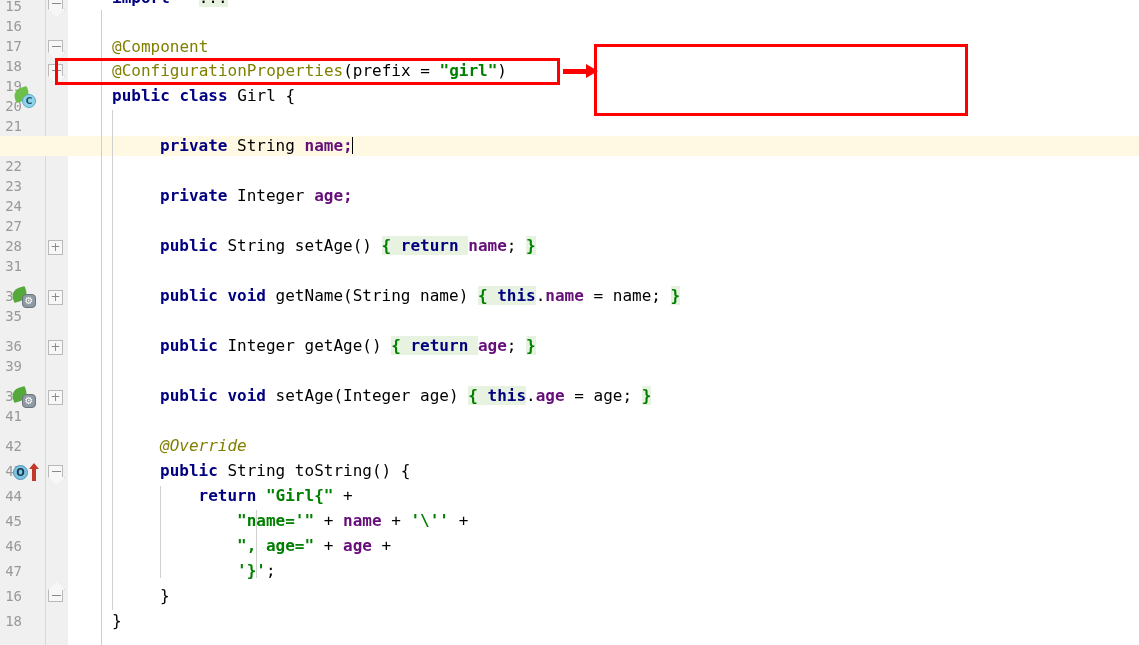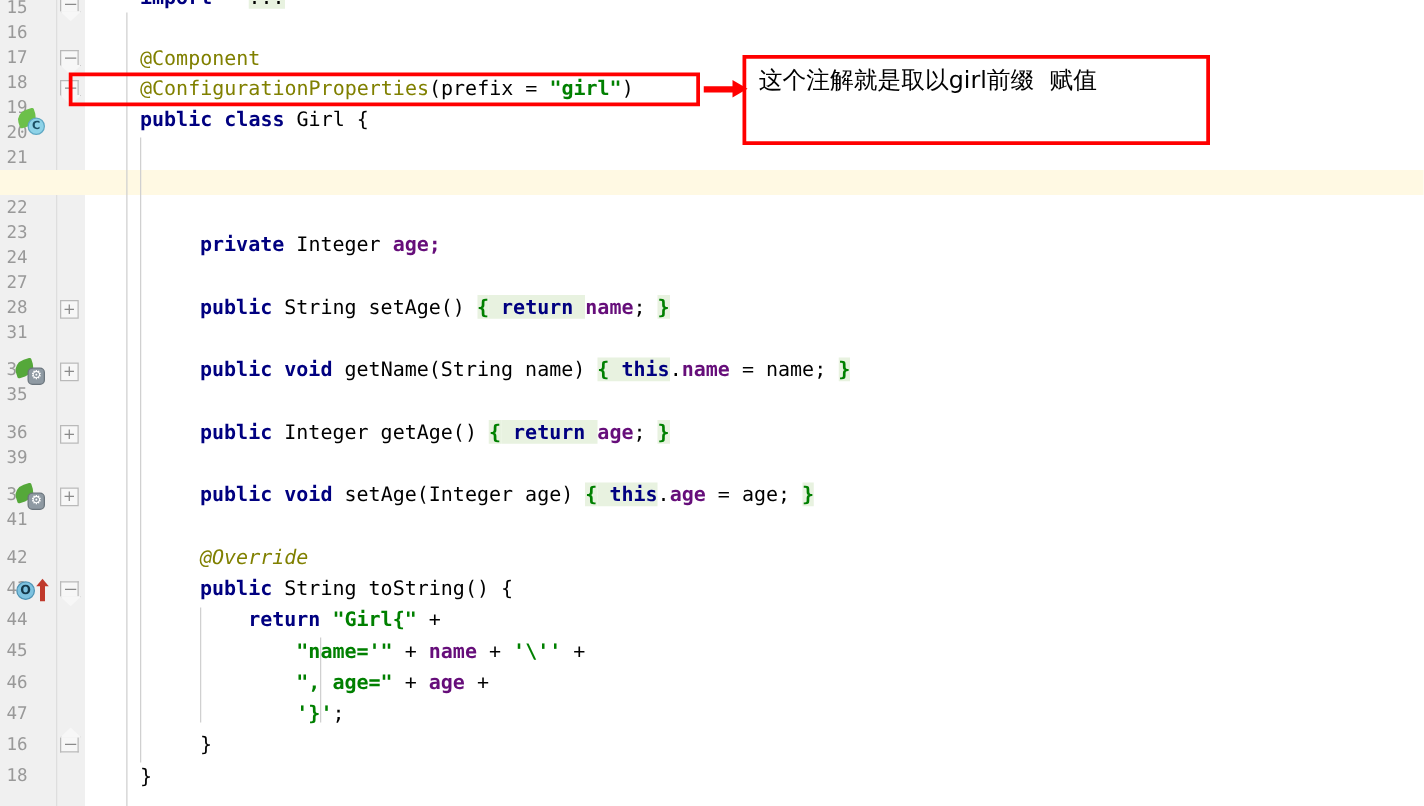--- a/index.html
+++ b/index.html
@@ -362,20 +362,21 @@
     <div class="indent-guide" style="left:188px; top:510px; height:68px;"></div>
 
     <div class="line" style="top:-12px; left:44px;"><span class="kw">import</span><span class="plain">   </span><span class="brace-h">...</span></div>
 
     <div class="line" style="top:37px; left:44px;"><span class="anno">@Component</span></div>
 
     <div class="line" style="top:61px; left:44px;"><span class="anno">@ConfigurationProperties</span><span class="plain">(</span><span class="plain">prefix</span><span class="plain"> = </span><span class="str">"girl"</span><span class="plain">)</span></div>
 
     <div class="line" style="top:86px; left:44px;"><span class="kw">public</span><span class="plain"> </span><span class="kw">class</span><span class="plain"> Girl {</span></div>
 
+    <div class="line" style="top:136px; left:92px;"><span class="kw">private</span><span class="plain"> String </span><span class="field">name</span><span class="field">;</span><span class="caret"></span></div>
 
     <div class="line" style="top:186px; left:92px;"><span class="kw">private</span><span class="plain"> Integer </span><span class="field">age</span><span class="field">;</span></div>
 
     <div class="line" style="top:236px; left:92px;"><span class="kw">public</span><span class="plain"> String setAge() </span><span class="str brace-h">{</span><span class="kw brace-h"> return </span><span class="field">name</span><span class="plain">; </span><span class="str brace-h">}</span></div>
 
     <div class="line" style="top:286px; left:92px;"><span class="kw">public</span><span class="kw"> void</span><span class="plain"> getName(String name) </span><span class="str brace-h">{</span><span class="kw brace-h"> this</span><span class="plain">.</span><span class="field">name</span><span class="plain"> = name; </span><span class="str brace-h">}</span></div>
 
     <div class="line" style="top:336px; left:92px;"><span class="kw">public</span><span class="plain"> Integer getAge() </span><span class="str brace-h">{</span><span class="kw brace-h"> return </span><span class="field">age</span><span class="plain">; </span><span class="str brace-h">}</span></div>
 
     <div class="line" style="top:386px; left:92px;"><span class="kw">public</span><span class="kw"> void</span><span class="plain"> setAge(Integer age) </span><span class="str brace-h">{</span><span class="kw brace-h"> this</span><span class="plain">.</span><span class="field">age</span><span class="plain"> = age; </span><span class="str brace-h">}</span></div>
@@ -395,16 +396,15 @@
     <div class="line" style="top:586px; left:92px;"><span class="plain">}</span></div>
 
     <div class="line" style="top:611px; left:44px;"><span class="plain">}</span></div>
   </div>
 
   <div class="hl-box" style="left:55px; top:58px; width:505px; height:27px;"></div>
 
   <div class="note-arrow" style="left:563px; top:69px; width:24px;"></div>
 
   <div class="note-box" style="left:594px; top:44px; width:374px; height:72px;">
-    <div class="note-cn">这个注解就是取以girl前缀  赋值</div>
   </div>
 
 </div>
 
 </body></html>

